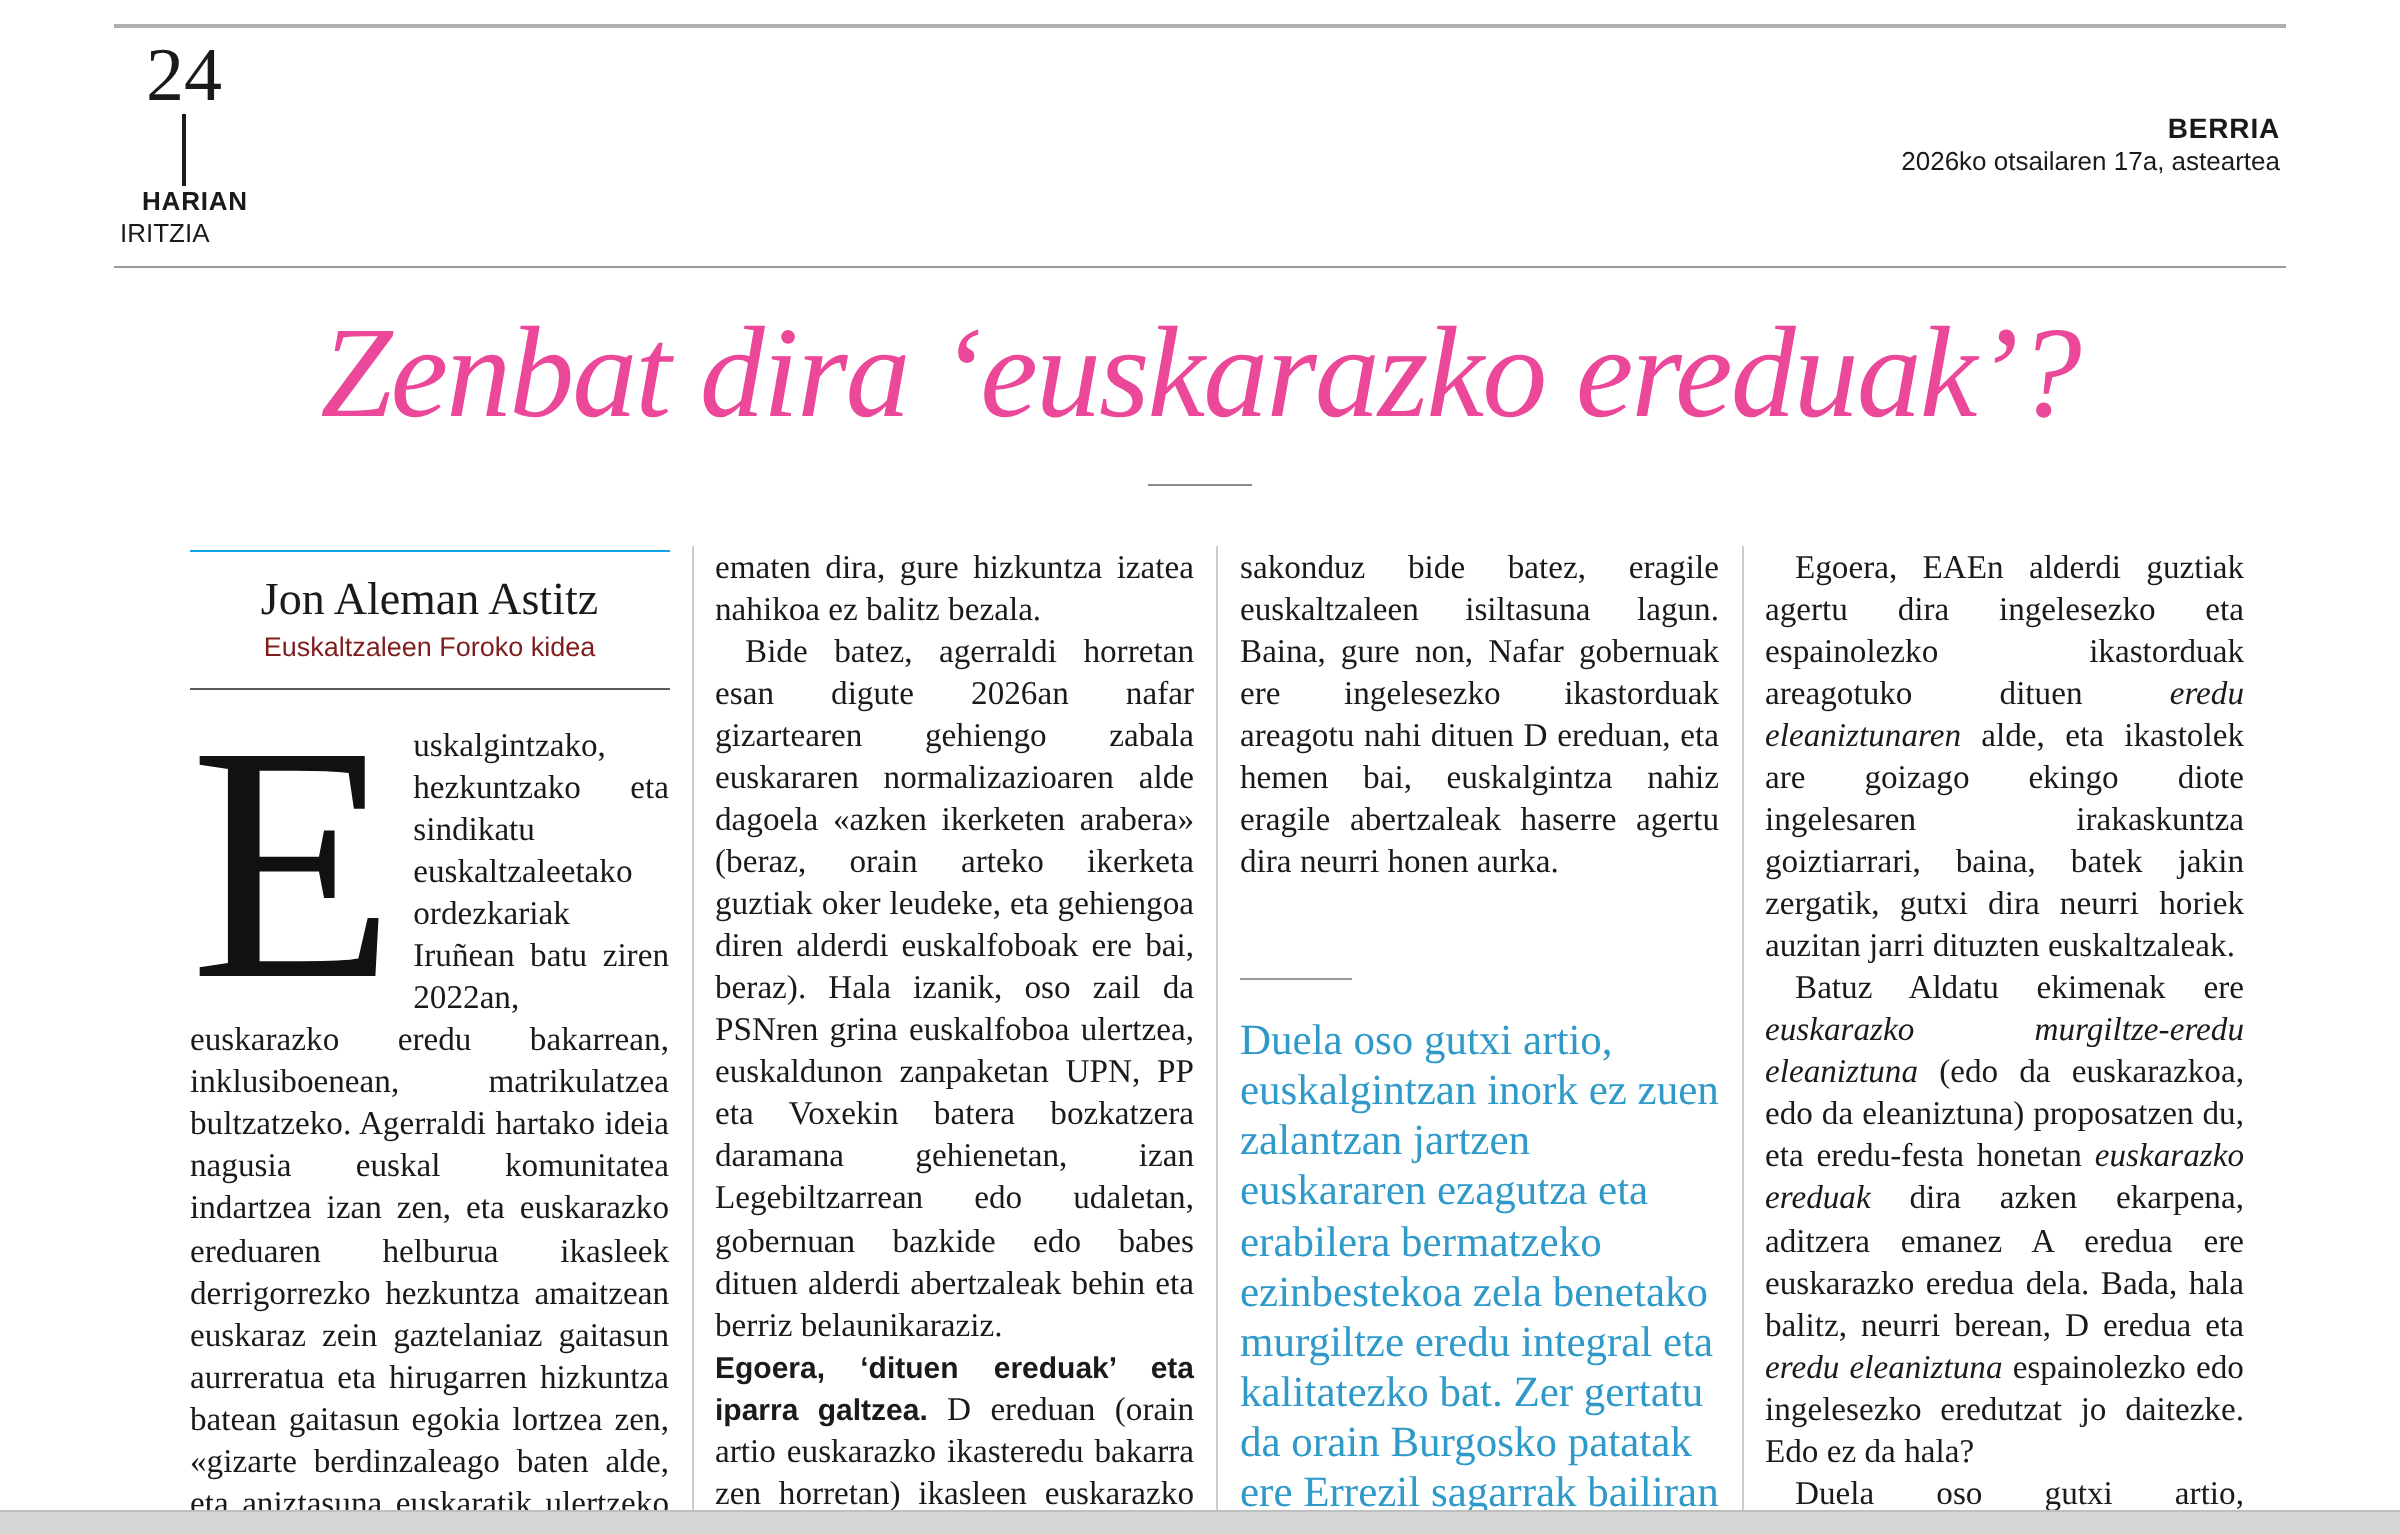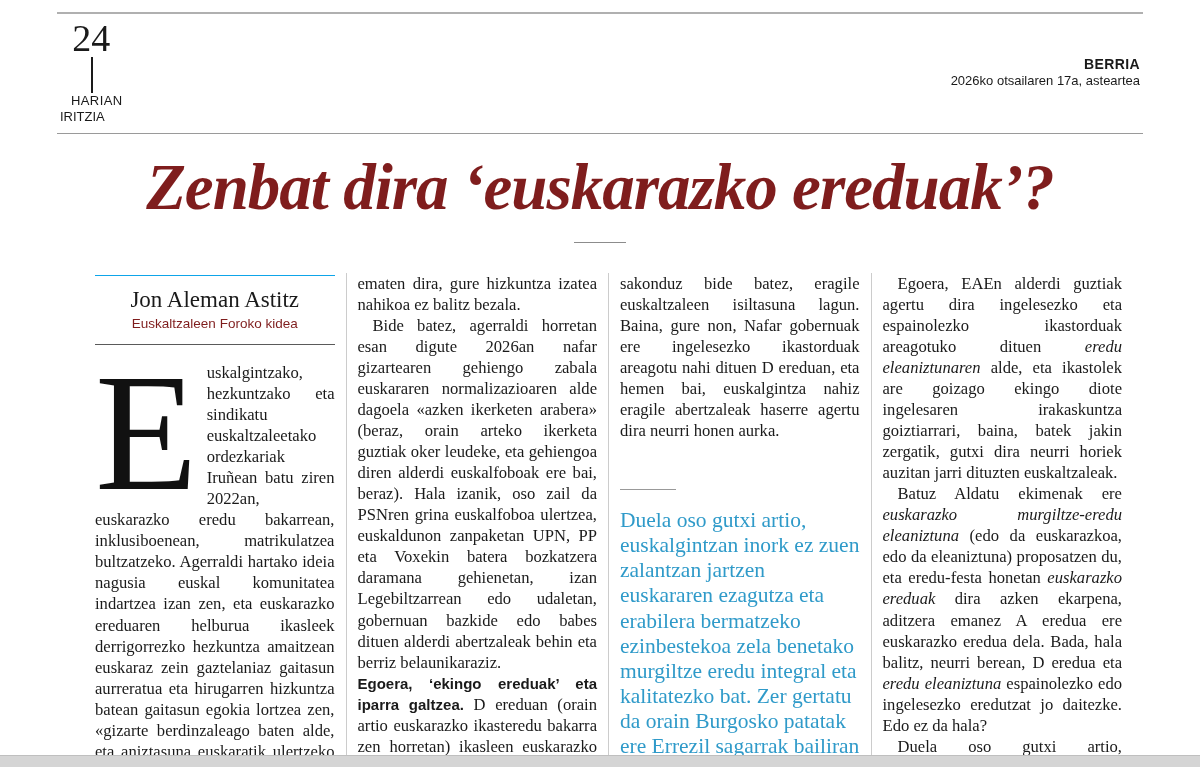--- a/index.html
+++ b/index.html
@@ -15,28 +15,28 @@
   .rule-top { border-top:2px solid #b0b0b0; }
   .rule-thin { border-top:1px solid #9a9a9a; }
   .header-row {
     display:flex; justify-content:space-between; align-items:center;
     padding:5px 3px 7px 3px;
   }
   .header-left { display:flex; align-items:center;flex-direction:column; }
   .page-number { font-size:38px; line-height:1; font-family:"Liberation Serif",serif; }
   .header-divider { width:2px; height:36px; background:#1a1a1a; margin:0 13px 0 14px; }
   .section-stack { font-family:"Liberation Sans",sans-serif; font-size:13px; line-height:1.25; }
-  .section-name { font-weight:400; letter-spacing:.4px;padding-left:11px; }
+  .section-name { font-weight:700; letter-spacing:.4px;padding-left:11px; }
   .header-right { text-align:right; font-family:"Liberation Sans",sans-serif; font-size:13px; line-height:1.3; }
   .brand { font-weight:700; font-size:14px; letter-spacing:.4px; }
 
   .headline-wrap { text-align:center; margin-top:16px; }
   h1.headline {
-    margin:0; font-weight:700; font-style:italic;
-    font-size:65px; letter-spacing:-1px; color:#7f1d1d;
+    margin:0; font-weight:400; font-style:italic;
+    font-size:65px; letter-spacing:-1px; color:#ec4899;
     font-family:"Liberation Serif",serif;
   }
   .headline-rule { width:52px; border-top:1px solid #8c8c8c; margin:17px auto 0 auto; }
 
   .columns { display:flex; margin:30px 78px 0 95px; height:548px; overflow:hidden; }
   .col { flex:1; padding:0 11px; }
   .col:first-child { padding-left:0; }
   .col:last-child { padding-right:0; }
   .col + .col { border-left:1px solid #cccccc; }
 
@@ -109,21 +109,21 @@
       <div class="author-name">Jon Aleman Astitz</div>
       <div class="author-role">Euskaltzaleen Foroko kidea</div>
     </div>
     <p class="body"><span class="dropcap">E</span><span><span>uskalgintzako, hezkuntzako eta sindikatu euskaltzaleetako ordezkariak Iruñean batu ziren 2022an, euskarazko eredu bakarrean, inklusiboenean, matrikulatzea bultzatzeko. Agerraldi hartako ideia nagusia euskal komunitatea indartzea izan zen, eta euskarazko ereduaren helburua ikasleek derrigorrezko hezkuntza amaitzean euskaraz zein gaztelaniaz gaitasun aurreratua eta hirugarren hizkuntza batean gaitasun egokia lortzea zen, «gizarte berdinzaleago baten alde, eta aniztasuna euskaratik ulertzeko eta baloratzeko».</span></span></p>
     <p class="body indent"><span>2026an aipatu eragileetako ordezkariak batu dira berriz, euskarazko </span></p>
   </div>
 
   <div class="col">
     <p class="body"><span>ematen dira, gure hizkuntza izatea nahikoa ez balitz bezala.</span></p>
     <p class="body indent"><span>Bide batez, agerraldi horretan esan digute 2026an nafar gizartearen gehiengo zabala euskararen normalizazioaren alde dagoela «azken ikerketen arabera» (beraz, orain arteko ikerketa guztiak oker leudeke, eta gehiengoa diren alderdi euskalfoboak ere bai, beraz). Hala izanik, oso zail da PSNren grina euskalfoboa ulertzea, euskaldunon zanpaketan UPN, PP eta Voxekin batera bozkatzera daramana gehienetan, izan Legebiltzarrean edo udaletan, gobernuan bazkide edo babes dituen alderdi abertzaleak behin eta berriz belaunikaraziz.</span></p>
-    <p class="body gap-before"><span class="lead">Egoera, ‘ekingo ereduak’ eta iparra galtzea.</span><span> D ereduan (orain artio euskarazko ikasteredu bakarra zen horretan) ikasleen euskarazko gaitasuna urtez urte kaskartuz doalarik, ingelesezko ikastorduak areagotu dituzte ikastetxe gehienek, inork horretara behartu gabe, </span></p>
+    <p class="body gap-before"><span class="lead">Egoera, ‘dituen ereduak’ eta iparra galtzea.</span><span> D ereduan (orain artio euskarazko ikasteredu bakarra zen horretan) ikasleen euskarazko gaitasuna urtez urte kaskartuz doalarik, ingelesezko ikastorduak areagotu dituzte ikastetxe gehienek, inork horretara behartu gabe, </span></p>
   </div>
 
   <div class="col">
     <p class="body"><span>sakonduz bide batez, eragile euskaltzaleen isiltasuna lagun. Baina, gure non, Nafar gobernuak ere ingelesezko ikastorduak areagotu nahi dituen D ereduan, eta hemen bai, euskalgintza nahiz eragile abertzaleak haserre agertu dira neurri honen aurka.</span></p>
     <div class="pq-rule"></div>
     <p class="pullquote">Duela oso gutxi artio, euskalgintzan inork ez zuen zalantzan jartzen euskararen ezagutza eta erabilera bermatzeko ezinbestekoa zela benetako murgiltze eredu integral eta kalitatezko bat. Zer gertatu da orain Burgosko patatak ere Errezil sagarrak bailiran saldu nahi izateko?</p>
   </div>
 
   <div class="col">
     <p class="body indent"><span>Egoera, EAEn alderdi guztiak agertu dira ingelesezko eta espainolezko ikastorduak areagotuko dituen </span><span class="it">eredu eleaniztunaren</span><span> alde, eta ikastolek are goizago ekingo diote ingelesaren irakaskuntza goiztiarrari, baina, batek jakin zergatik, gutxi dira neurri horiek auzitan jarri dituzten euskaltzaleak.</span></p>

